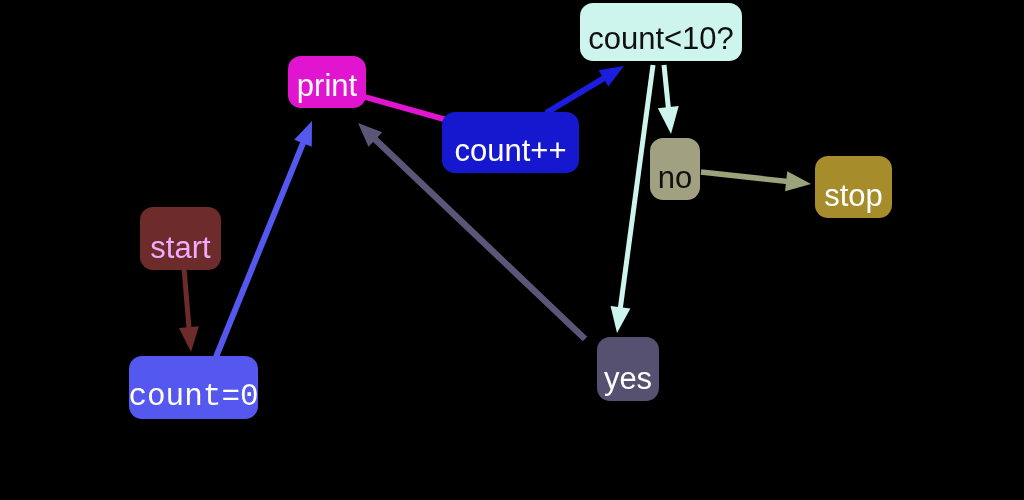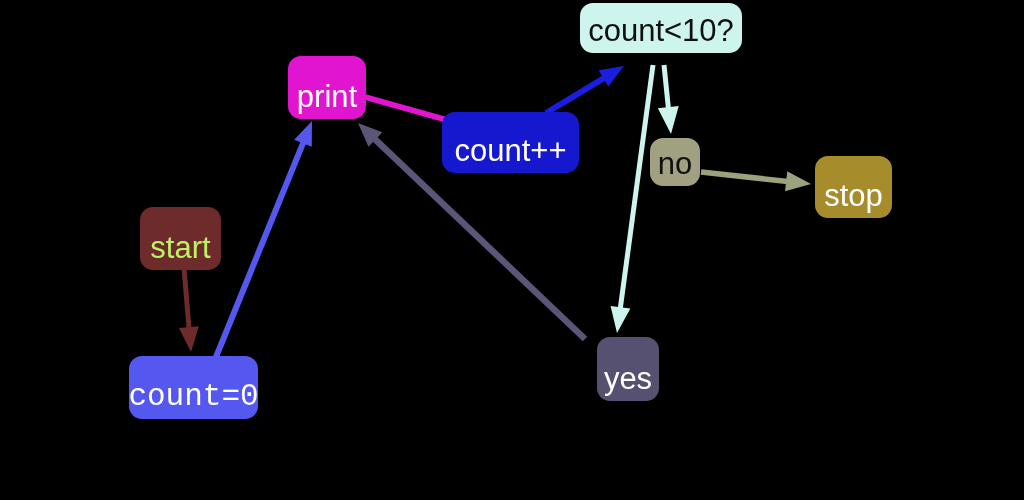--- a/index.html
+++ b/index.html
@@ -55,35 +55,35 @@
       <polygon points="671,134 657.8284764258635,108.19765578990996 678.7212379572525,106.07810027223283" fill="#cdf5ee"></polygon>
       <line x1="653" y1="65" x2="619.9289171717014" y2="311.1958388328899" stroke="#cdf5ee" stroke-width="5"></line>
       <polygon points="617,333 610.5504652178697,305.9001199062783 630.3724299152425,308.5627718805523" fill="#cdf5ee"></polygon>
       <line x1="585" y1="339" x2="372.4888287932592" y2="136.7867269574625" stroke="#5b5677" stroke-width="6.5"></line>
       <polygon points="358,123 382.2799580306423,132.29965795232542 368.4932310731798,146.7884867455846" fill="#5b5677"></polygon>
       <line x1="701" y1="172" x2="790.1238542912321" y2="181.72260228631623" stroke="#9aa37b" stroke-width="5.5"></line>
       <polygon points="811,184 785.062970483046,191.22983401169452 787.2319206865543,171.3477904795346" fill="#9aa37b"></polygon>
     </svg>
 
 <div class="node" style="left: 140px; top: 207px; width: 81px; height: 63px; background: rgb(110, 43, 43);">
-      <span class="node-label" style="color: #bef264;">start</span>
+      <span class="node-label" style="color: #f0abfc;">start</span>
     </div>
     <div class="node" style="left: 129px; top: 356px; width: 129px; height: 63px; background: rgb(84, 88, 238); font-family: Liberation Mono, monospace;">
       <span class="node-label" style="color: rgb(255, 255, 255);">count=0</span>
     </div>
-    <div class="node" style="left: 288px; top: 56px; width: 78px; height: 63px; background: rgb(225, 20, 208);">
+    <div class="node" style="left: 288px; top: 56px; width: 78px; height: 52px; background: rgb(225, 20, 208);">
       <span class="node-label" style="color: rgb(255, 255, 255);">print</span>
     </div>
     <div class="node" style="left: 442px; top: 112px; width: 137px; height: 61px; background: rgb(22, 24, 208);">
       <span class="node-label" style="color: rgb(255, 255, 255);">count++</span>
     </div>
-    <div class="node" style="left: 580px; top: 3px; width: 162px; height: 50px; background: rgb(205, 245, 238);">
+    <div class="node" style="left: 580px; top: 3px; width: 162px; height: 58px; background: rgb(205, 245, 238);">
       <span class="node-label" style="color: rgb(16, 16, 16);">count&lt;10?</span>
     </div>
-    <div class="node" style="left: 650px; top: 138px; width: 50px; height: 48px; background: rgb(161, 161, 129);">
+    <div class="node" style="left: 650px; top: 138px; width: 50px; height: 62px; background: rgb(161, 161, 129);">
       <span class="node-label" style="color: rgb(16, 16, 16);">no</span>
     </div>
     <div class="node" style="left: 597px; top: 337px; width: 62px; height: 64px; background: rgb(86, 81, 112);">
       <span class="node-label" style="color: rgb(255, 255, 255);">yes</span>
     </div>
     <div class="node" style="left: 815px; top: 156px; width: 77px; height: 62px; background: rgb(166, 140, 43);">
       <span class="node-label" style="color: rgb(255, 255, 255);">stop</span>
     </div>
   </div>
 

